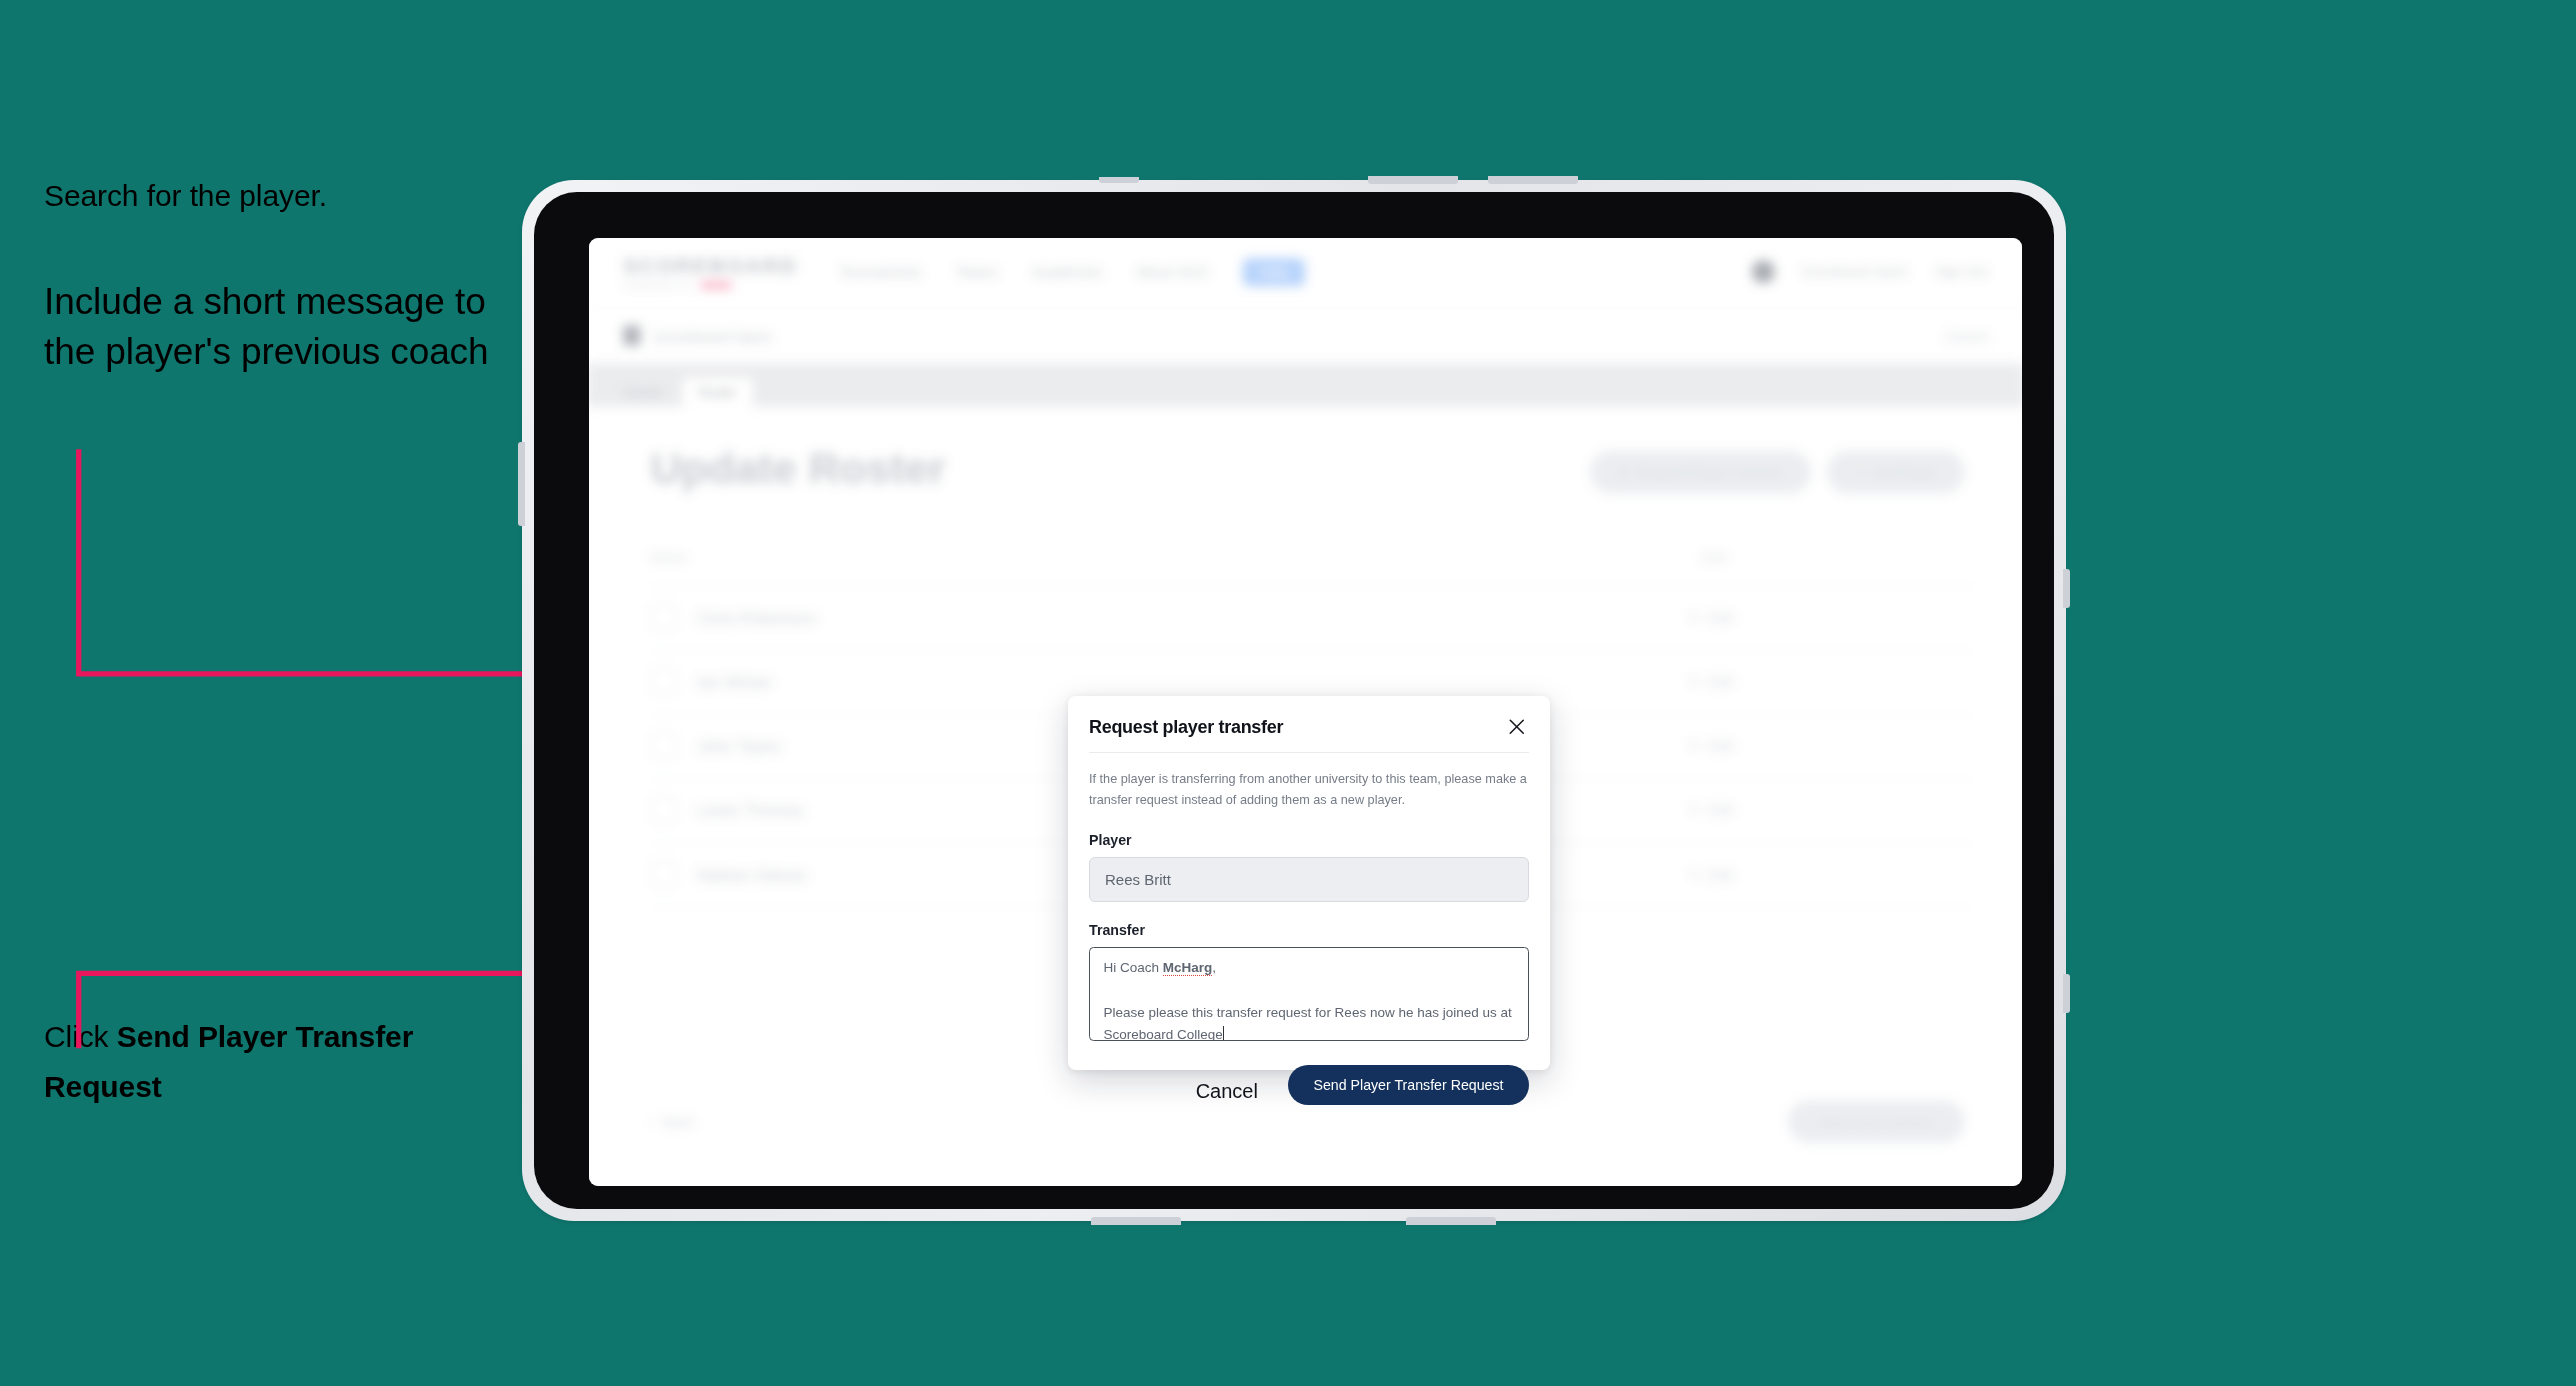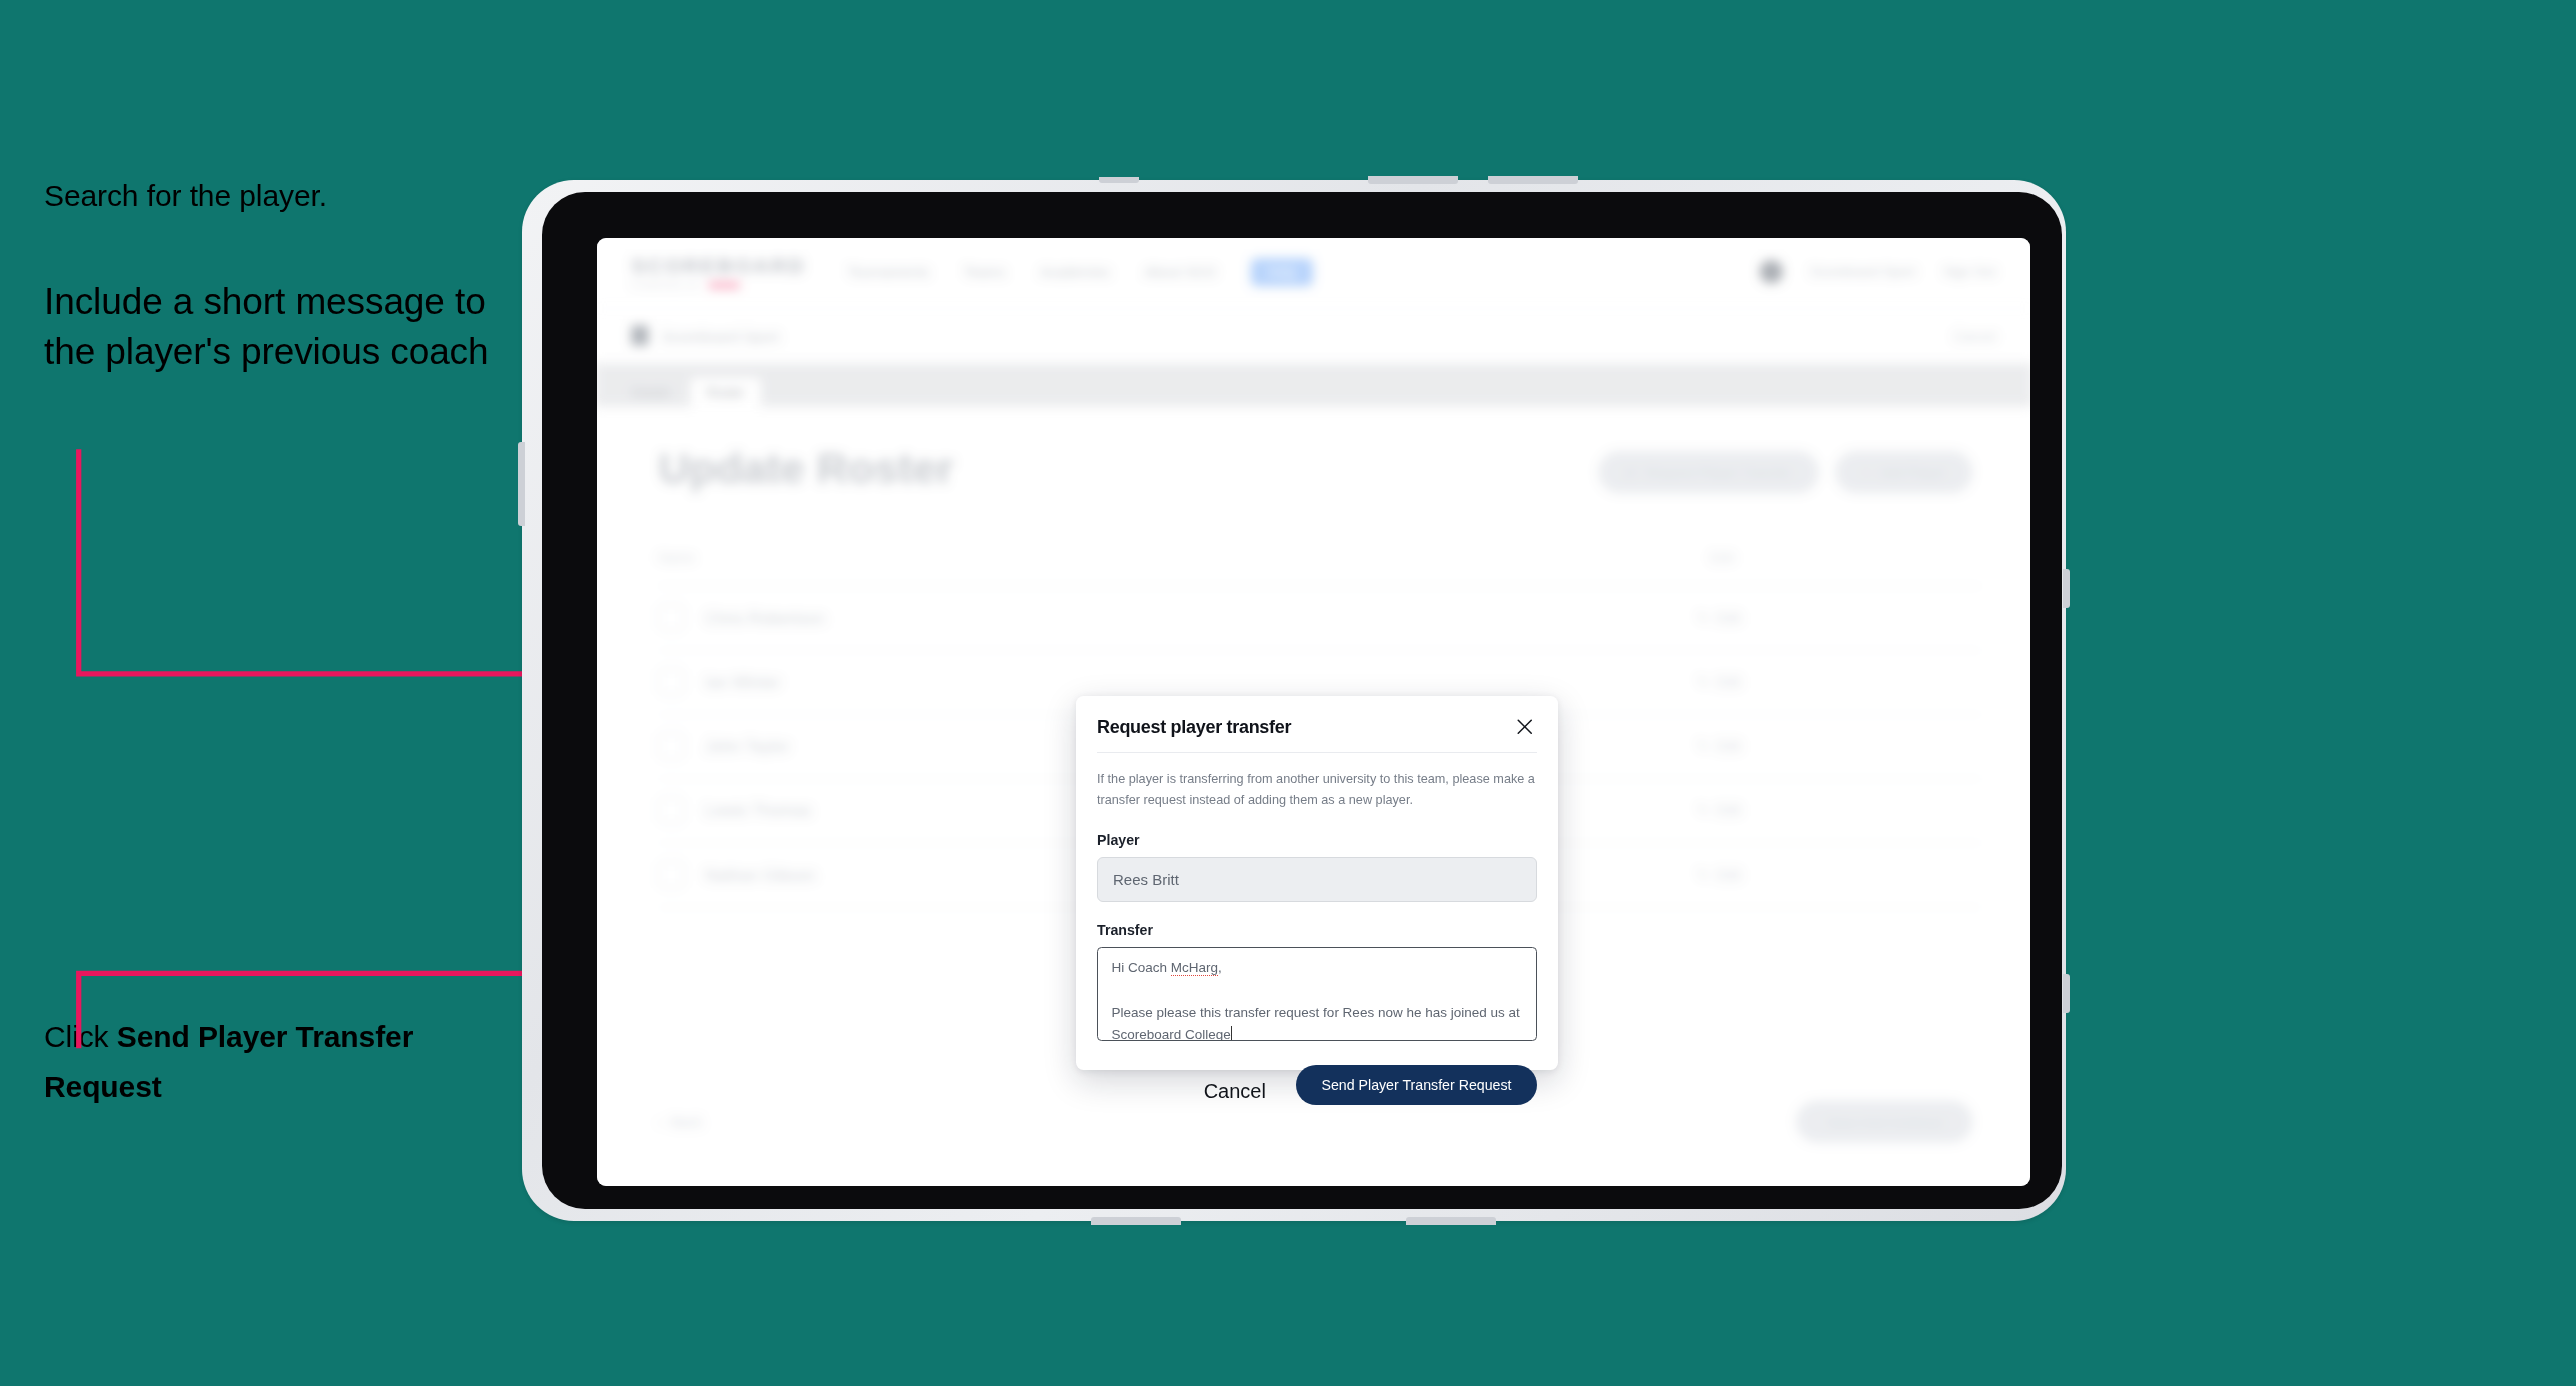--- a/index.html
+++ b/index.html
@@ -34,21 +34,21 @@
   #tablet {
     position: absolute;
     left: 522px; top: 180px;
     width: 1544px; height: 1041px;
     background: linear-gradient(135deg,#f2f3f5 0%, #e3e5e9 35%, #eceef1 60%, #dcdee3 100%);
     border-radius: 52px;
     box-shadow: 0 1.5px 4.5px rgba(0,0,0,0.10);
   }
   #tablet-bezel {
     position: absolute;
-    left: 20px; top: 12px;
+    left: 12px; top: 12px;
     width: 1520px; height: 1017px;
     background: #0b0b0d;
     border-radius: 43px;
   }
   #screen {
     position: absolute;
     left: 55px; top: 46px;
     width: 1433px; height: 948px;
     background: #ffffff;
     border-radius: 9px;
@@ -153,21 +153,21 @@
     font-family: "Liberation Sans", sans-serif;
   }
   #message-label { margin-top: 19.5px; }
   #message-input {
     margin-top: 9px; width: 100%; height: 94px;
     background: #ffffff; border: 1.1px solid #4b5159; border-radius: 4.5px;
     padding: 9px 13.5px; font-size: 13.5px; line-height: 22.5px; color:#5f6671;
     font-family: "Liberation Sans", sans-serif; resize: none;
     white-space: pre-wrap; overflow: hidden;
   }
-  .squig { border-bottom: 1.5px dotted #e0463c; }
+  .squig { border-bottom: 1.5px dotted #e0463c; font-weight: bold; }
   .caret { display:inline-block; width: 1.1px; height: 15px; background:#333;
            vertical-align: -2.2px; }
   #modal-actions { margin-top: 18px; display:flex; align-items:center;
                    justify-content:flex-end; gap: 19.5px; }
   #cancel-btn { font-size: 20px; color:#10131a; background:none; border:none;
                 cursor:pointer; font-family:Liberation Sans, sans-serif; padding: 7.5px 10.5px; margin-top: 14px;}
   #send-btn {
     background: #13315c; color:#ffffff; border:none; border-radius: 30px;
     height: 40px; padding: 0 25.5px; font-size: 14.2px; cursor:pointer;
     font-family: "Liberation Sans", sans-serif;

